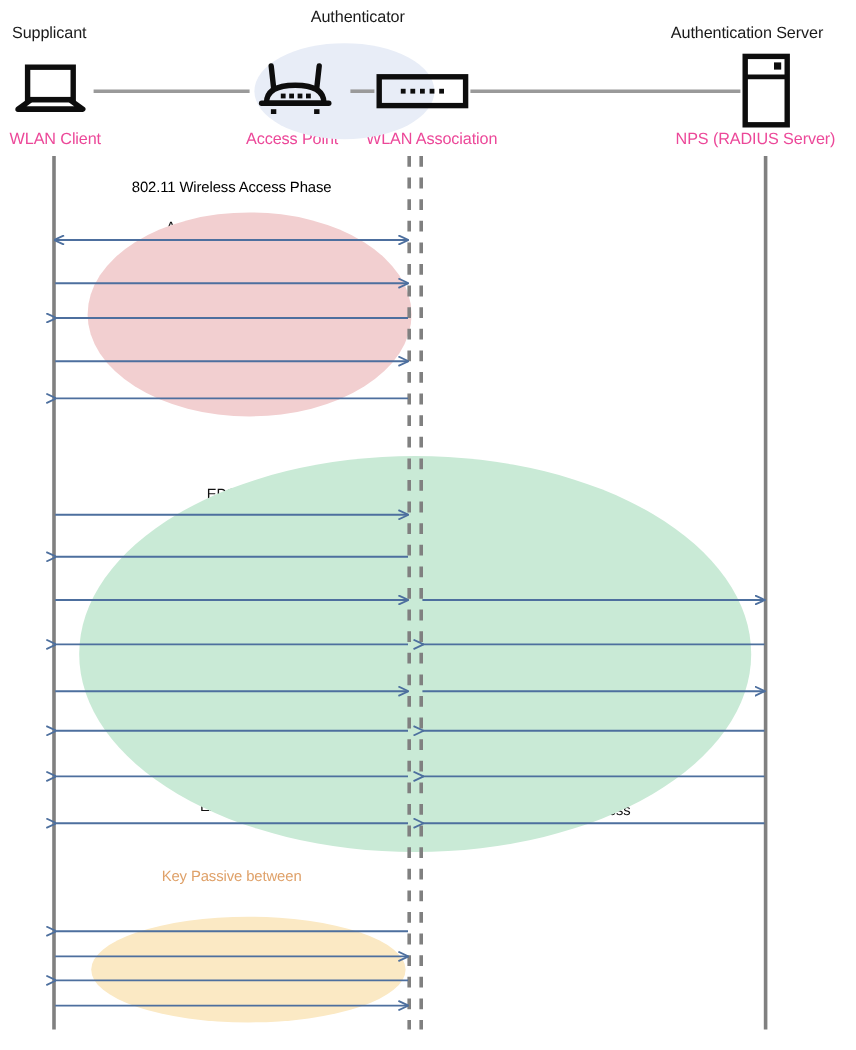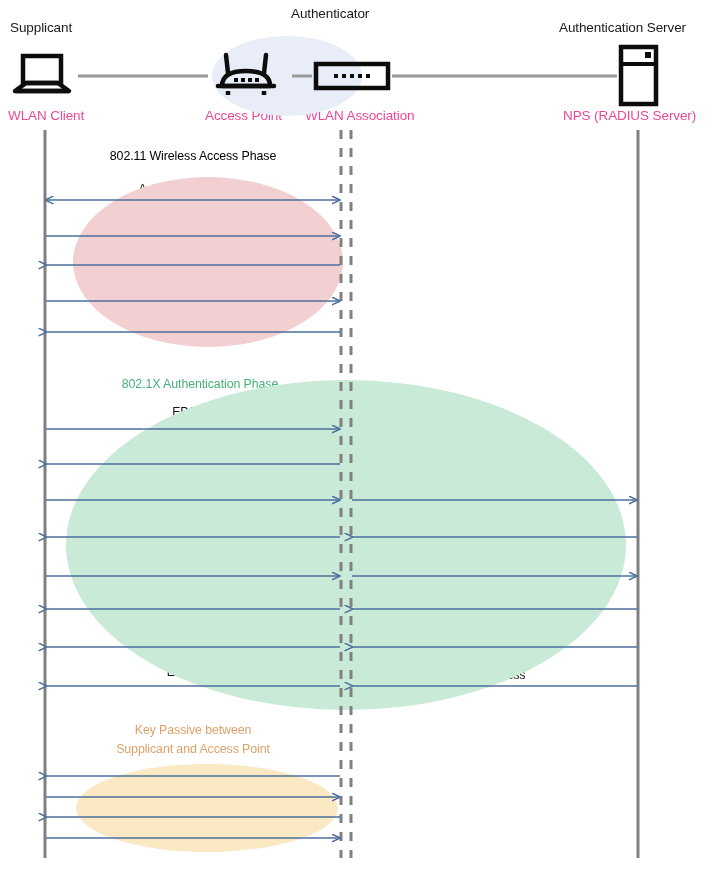--- a/index.html
+++ b/index.html
@@ -60,34 +60,32 @@
   .phase-red   { color: #000000; }
   .phase-green { color: #45b07b; }
   .phase-orange{ color: #dfa169; }
 </style>
 </head>
 <body>
 
 <div id="canvas">
 
   <div class="hdr-label" style="left:10px; top:20px;">Supplicant</div>
-  <div class="hdr-label" style="left:259px; top:6px;margin-left:32px;">Authenticator</div>
+  <div class="hdr-label" style="left:259px; top:6px;">Authenticator</div>
   <div class="hdr-label" style="left:559px; top:20px;">Authentication Server</div>
 
   <div class="node-label" style="left:8px; top:108px;">WLAN Client</div>
   <div class="node-label" style="left:205px; top:108px;">Access Point</div>
   <div class="node-label" style="left:305px; top:108px;">WLAN Association</div>
   <div class="node-label" style="left:563px; top:108px;">NPS (RADIUS Server)</div>
 
   <div class="phase-label phase-red" style="left:193px; top:147px;">802.11 Wireless Access Phase</div>
 
-  <div class="phase-label phase-green" style="left:200px; top:375px;">802.1X Authentication Phase</div>
 
   <div class="phase-label phase-orange" style="left:193px; top:721px;">Key Passive between</div>
-  <div class="phase-label phase-orange" style="left:193px; top:740px;">Supplicant and Access Point</div>
 
   <div class="msg-label" style="left:203px; top:182px;">Active/Passive scanning</div>
   <div class="msg-label" style="left:203px; top:218px;">Authentication Request</div>
   <div class="msg-label" style="left:203px; top:248px;">Authentication Response</div>
   <div class="msg-label" style="left:203px; top:284px;">Association Request</div>
   <div class="msg-label" style="left:203px; top:315px;">Association Response</div>
 
   <div class="msg-label" style="left:203px; top:405px;">EPOL-Start</div>
   <div class="msg-label" style="left:203px; top:443px;">EAP-Request / Identity</div>
   <div class="msg-label" style="left:203px; top:480px;">EAP-Response / Identity</div>

